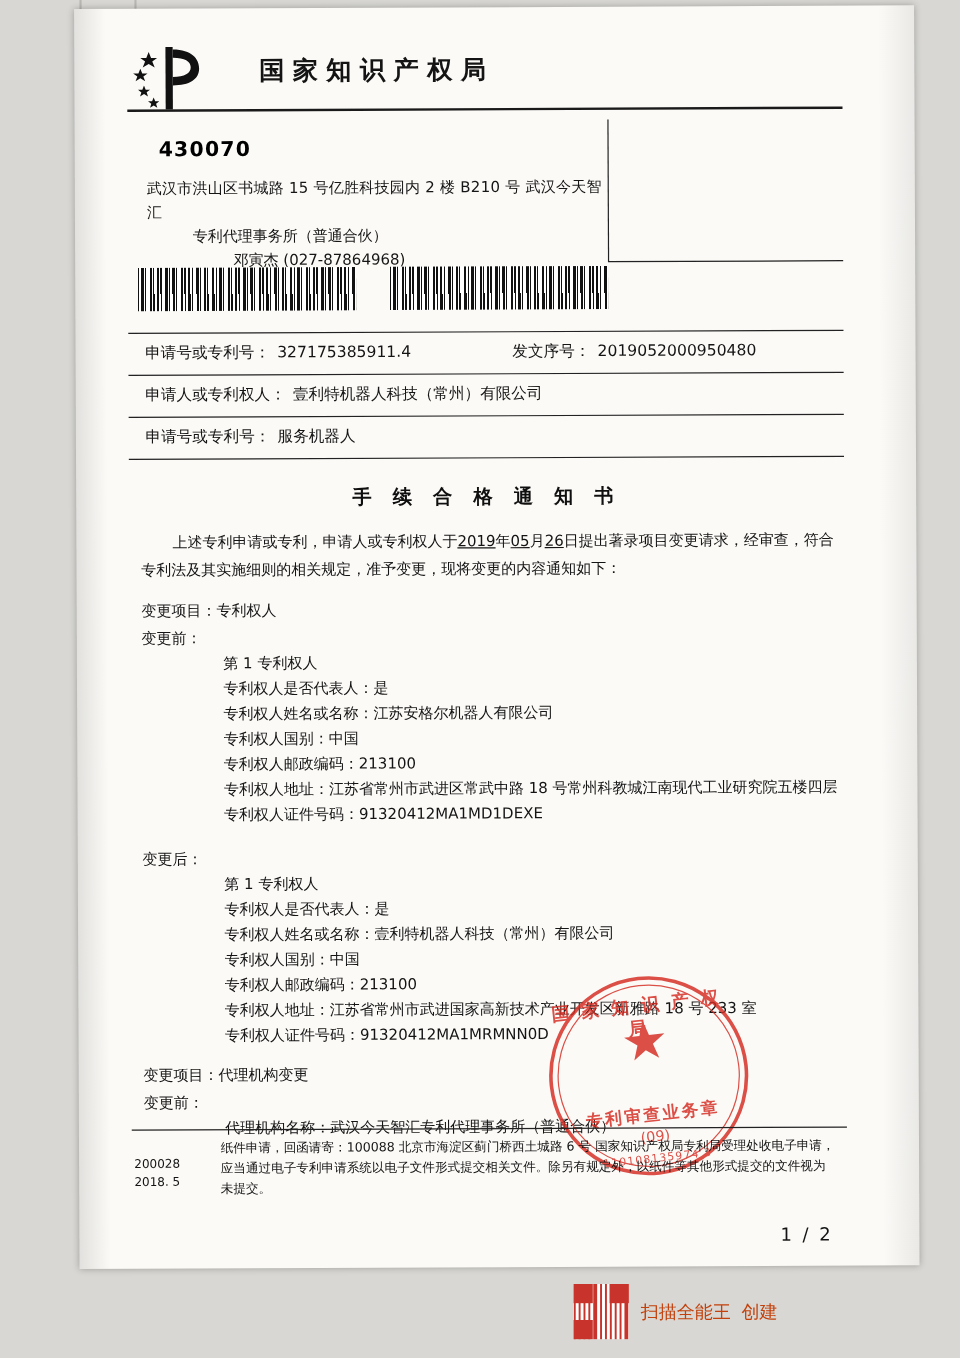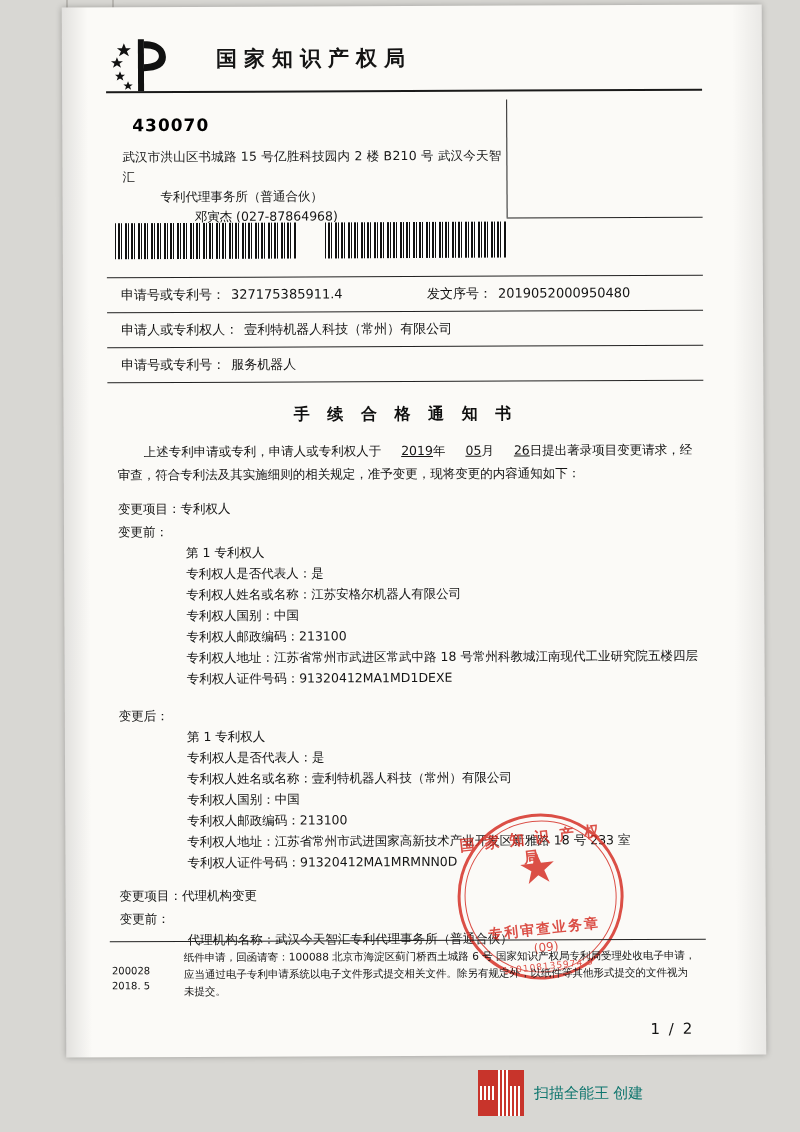--- a/index.html
+++ b/index.html
@@ -203,21 +203,21 @@
 
   
   .para {
     font-size: 12.5px;
     line-height: 23px;
     text-indent: 26px;
     font-family: "DejaVu Sans", sans-serif;
     color: #141414;
     padding: 0 4px 0 10px;
   }
-  .u { text-decoration: underline; margin-left: 20px; }
+  .u { text-decoration: underline; }
 
   
   .sec {
     font-size: 12.5px;
     line-height: 21px;
     font-family: "DejaVu Sans", sans-serif;
     color: #141414;
     padding-left: 10px;
   }
   .sec .head { margin-top: 12px; }
@@ -358,22 +358,22 @@
       linear-gradient(#fff,#fff) 34px 4px/8px 8px no-repeat,
       linear-gradient(#c8342b,#c8342b) 36px 6px/4px 4px no-repeat,
       linear-gradient(#c8342b,#c8342b) 0 30px/16px 16px no-repeat,
       linear-gradient(#fff,#fff) 4px 34px/8px 8px no-repeat,
       linear-gradient(#c8342b,#c8342b) 6px 36px/4px 4px no-repeat,
       repeating-linear-gradient(to right, #c8342b 0 2px, transparent 2px 4px) 18px 18px/26px 26px,
       #fff;
   }
   .wm-text {
     font-size: 15px;
-    color: #0f766e;
-    font-family: Liberation Sans, sans-serif;
+    color: #c2410c;
+    font-family: Liberation Mono, monospace;
   }
 
   
   .clip {
     position: absolute;
     left: 66px;
     top: 0px;
     width: 44px;
     height: 14px;
     border: 2px solid #b9b7b2;

